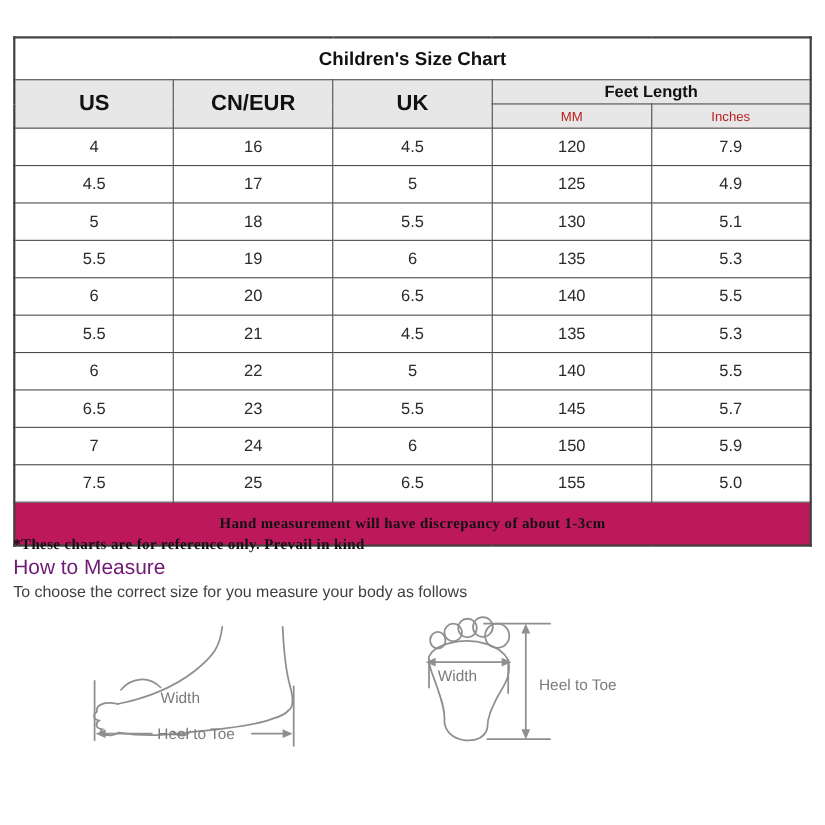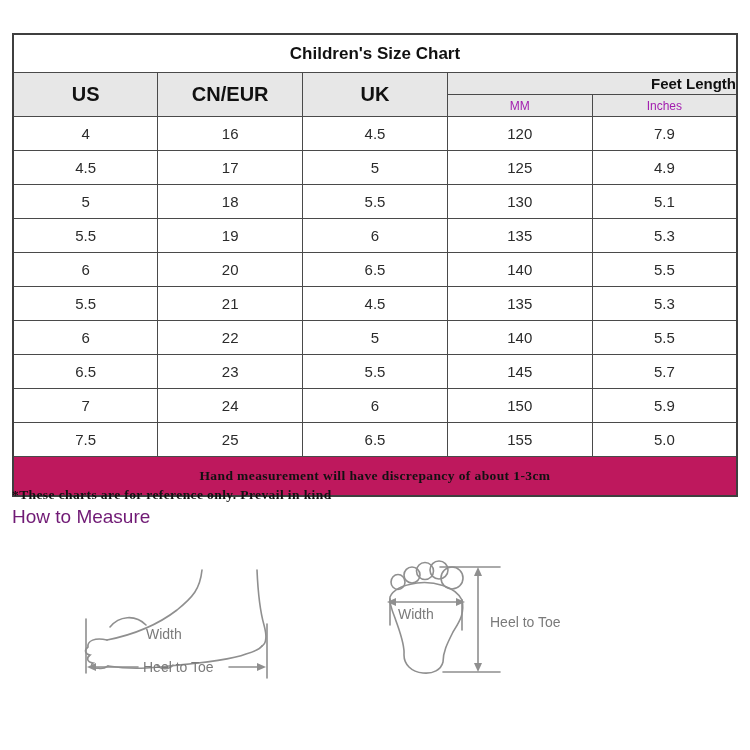--- a/index.html
+++ b/index.html
@@ -9,22 +9,22 @@
   
   table.size-chart{position:absolute;left:12px;top:33px;width:726px;
     border-collapse:collapse;table-layout:fixed;
     border:2px solid #3f3f3f;}
   table.size-chart col{width:20%;}
   table.size-chart th,table.size-chart td{
     border:1.5px solid #4a4a4a;text-align:center;vertical-align:middle;
     padding:0;color:#2b2b2b;}
   tr.title-row td{height:37px;font-size:17px;font-weight:bold;color:#111;background:#fff;}
   tr.head-row th{background:#e7e7e7;font-size:20px;font-weight:bold;color:#111;}
-  tr.head-row th.span-head{height:21px;font-size:15px;text-align:right;}
-  tr.subhead-row th{background:#e7e7e7;height:21px;font-size:12px;font-weight:normal;color:#a21caf;}
+  tr.head-row th.span-head{height:21px;font-size:15px;}
+  tr.subhead-row th{background:#e7e7e7;height:21px;font-size:12px;font-weight:normal;color:#b91c1c;}
   tbody.data-rows td{height:33px;font-size:15px;background:#fff;}
   tr.note-row td{height:38px;background:#be185d;
     font-family:"Liberation Serif",serif;font-weight:bold;font-size:13.5px;
     letter-spacing:0.4px;color:#111;}
 
   
   .ref-note{position:absolute;left:12px;top:487px;
     font-family:"Liberation Serif",serif;font-weight:bold;font-size:13.5px;
     letter-spacing:0.4px;color:#111;}
   .htm-heading{position:absolute;left:12px;top:506px;font-size:19px;color:#701a75;}
@@ -144,20 +144,21 @@
     <tbody>
       <tr class="note-row">
         <td colspan="5">Hand measurement will have discrepancy of about 1-3cm</td>
       </tr>
     </tbody>
   </table>
 
   <div class="ref-note">*These charts are for reference only. Prevail in kind</div>
 
   <div class="htm-heading">How to Measure</div>
+  <div class="htm-subtitle">To choose the correct size for you measure your body as follows</div>
 
   <svg id="foot-side" class="diagram" viewBox="0 0 250 130">
 
     <path d="M119,17 C117,36 110,44 94,57 C72,74 44,83 24,87"></path>
 
     <path d="M27,74 C36,63 52,61 63,72"></path>
 
     <path d="M24,87 C12,84 4,88 5,94 C1,97 2,101 7,102 C3,105 4,109 10,110 C7,112 9,116 15,115 C18,116 22,115 25,113"></path>
 
     <path d="M25,113 C50,117 68,115 86,113 C120,110 150,106 163,101 C170,99 176,97 179,93"></path>

